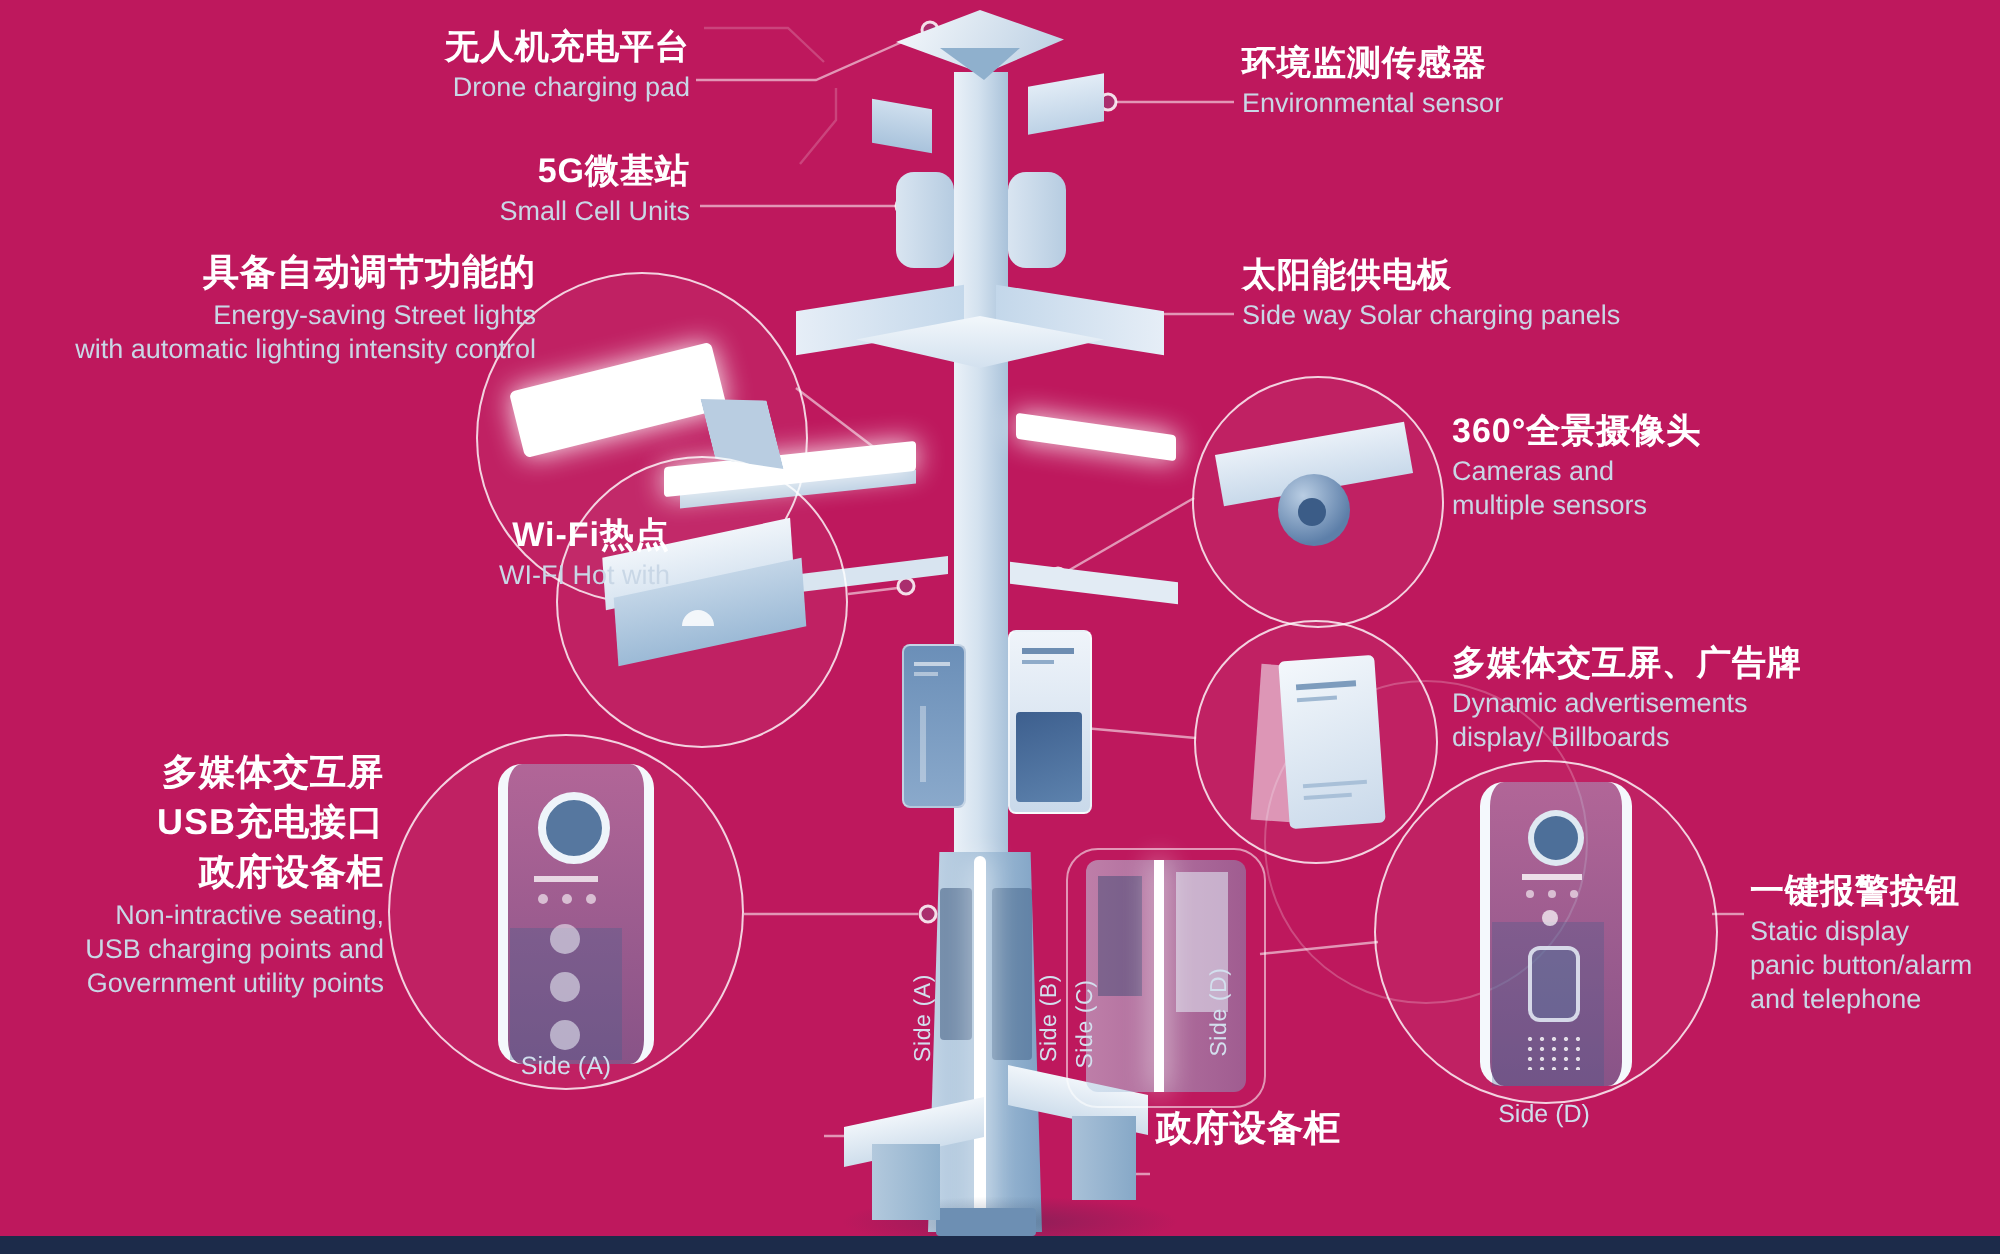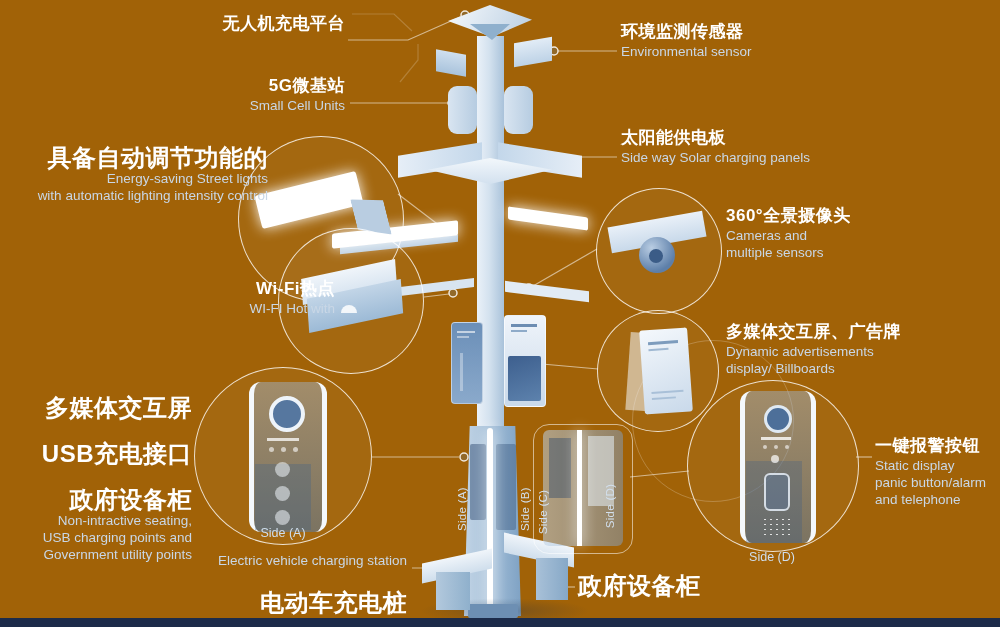--- a/index.html
+++ b/index.html
@@ -1,31 +1,31 @@
 <!DOCTYPE html>
 <html><head>
 <meta charset="utf-8">
 <style>
   html,body{margin:0;padding:0;}
-  .stage{position:relative;width:1000px;height:627px;background:#a16207;overflow:hidden;
+  .stage{position:relative;width:1000px;height:627px;background:#be185d;overflow:hidden;
          font-family:"Liberation Sans","DejaVu Sans",sans-serif;}
   .abs{position:absolute;}
   
   .lbl{position:absolute;}
   .tr{text-align:right;} .tl{text-align:left;} .tc{text-align:center;}
   .zh{color:#ffffff;font-weight:bold;font-size:17px;line-height:23px;letter-spacing:.5px;}
-  .zh-lg{font-size:24px;line-height:25px;margin-top:21px;}
+  .zh-lg{font-size:18px;line-height:25px;}
   .en{color:#c9d7e6;font-size:13.5px;line-height:17px;}
   .cap{color:#cfdeed;font-size:12.5px;}
   .side-rot{position:absolute;width:70px;text-align:center;color:#d3e0ee;font-size:11.5px;
             transform:rotate(-90deg);transform-origin:center;letter-spacing:.3px;}
   #lbl-drone{left:95px;width:250px;top:12px;}
   #lbl-smallcell{left:145px;width:200px;top:74px;}
   #lbl-street{left:8px;width:260px;top:124px;}
-  #lbl-wifi{left:135px;width:200px;top:277px;}
+  #lbl-wifi{left:135px;width:200px;top:256px;}
   #lbl-utility{left:12px;width:180px;top:374px;}
   #lbl-ev{left:105px;width:302px;top:552px;}
   #lbl-env{left:621px;width:230px;top:20px;}
   #lbl-solar{left:621px;width:250px;top:126px;}
   #lbl-camera{left:726px;width:170px;top:204px;}
   #lbl-billboard{left:726px;width:190px;top:320px;}
   #lbl-panic{left:875px;width:122px;top:434px;}
   #lbl-seating{left:578px;width:170px;top:552px;}
   #cap-side-a{left:233px;width:100px;top:526px;}
   #cap-side-d{left:722px;width:100px;top:550px;}
@@ -180,20 +180,21 @@
     <div style="left:75px;top:64px;width:4px;height:4px;border-radius:50%;background:rgba(255,255,255,.6);"></div>
     <div style="left:86px;top:64px;width:4px;height:4px;border-radius:50%;background:rgba(255,255,255,.6);"></div>
     <div style="left:97px;top:64px;width:4px;height:4px;border-radius:50%;background:rgba(255,255,255,.6);"></div>
     <div style="left:83px;top:74px;width:8px;height:8px;border-radius:50%;background:rgba(255,255,255,.7);"></div>
     <div style="left:76px;top:92px;width:22px;height:34px;border:2px solid rgba(240,246,252,.8);border-radius:6px;background:rgba(90,120,160,.4);"></div>
     <div style="left:74px;top:136px;width:28px;height:18px;background-image:radial-gradient(rgba(255,255,255,.8) 1px,transparent 1.3px);background-size:6px 5px;"></div>
   </div>
 
   <div class="lbl tr" id="lbl-drone">
     <div class="zh">无人机充电平台</div>
+    <div class="en">Drone charging pad</div>
   </div>
 
   <div class="lbl tr" id="lbl-smallcell">
     <div class="zh">5G微基站</div>
     <div class="en">Small Cell Units</div>
   </div>
 
   <div class="lbl tr" id="lbl-street">
     <div class="zh zh-lg">具备自动调节功能的</div>
     <div class="en">Energy-saving Street lights</div>
@@ -207,24 +208,20 @@
 
   <div class="lbl tr" id="lbl-utility">
     <div class="zh zh-lg">多媒体交互屏</div>
     <div class="zh zh-lg">USB充电接口</div>
     <div class="zh zh-lg">政府设备柜</div>
     <div class="en">Non-intractive seating,</div>
     <div class="en">USB charging points and</div>
     <div class="en">Government utility points</div>
   </div>
 
-  <div class="lbl tr" id="lbl-ev">
-    <div class="en">Electric vehicle charging station</div>
-    <div class="zh zh-lg">电动车充电桩</div>
-  </div>
 
   <div class="lbl tl" id="lbl-env">
     <div class="zh">环境监测传感器</div>
     <div class="en">Environmental sensor</div>
   </div>
 
   <div class="lbl tl" id="lbl-solar">
     <div class="zh">太阳能供电板</div>
     <div class="en">Side way Solar charging panels</div>
   </div>

